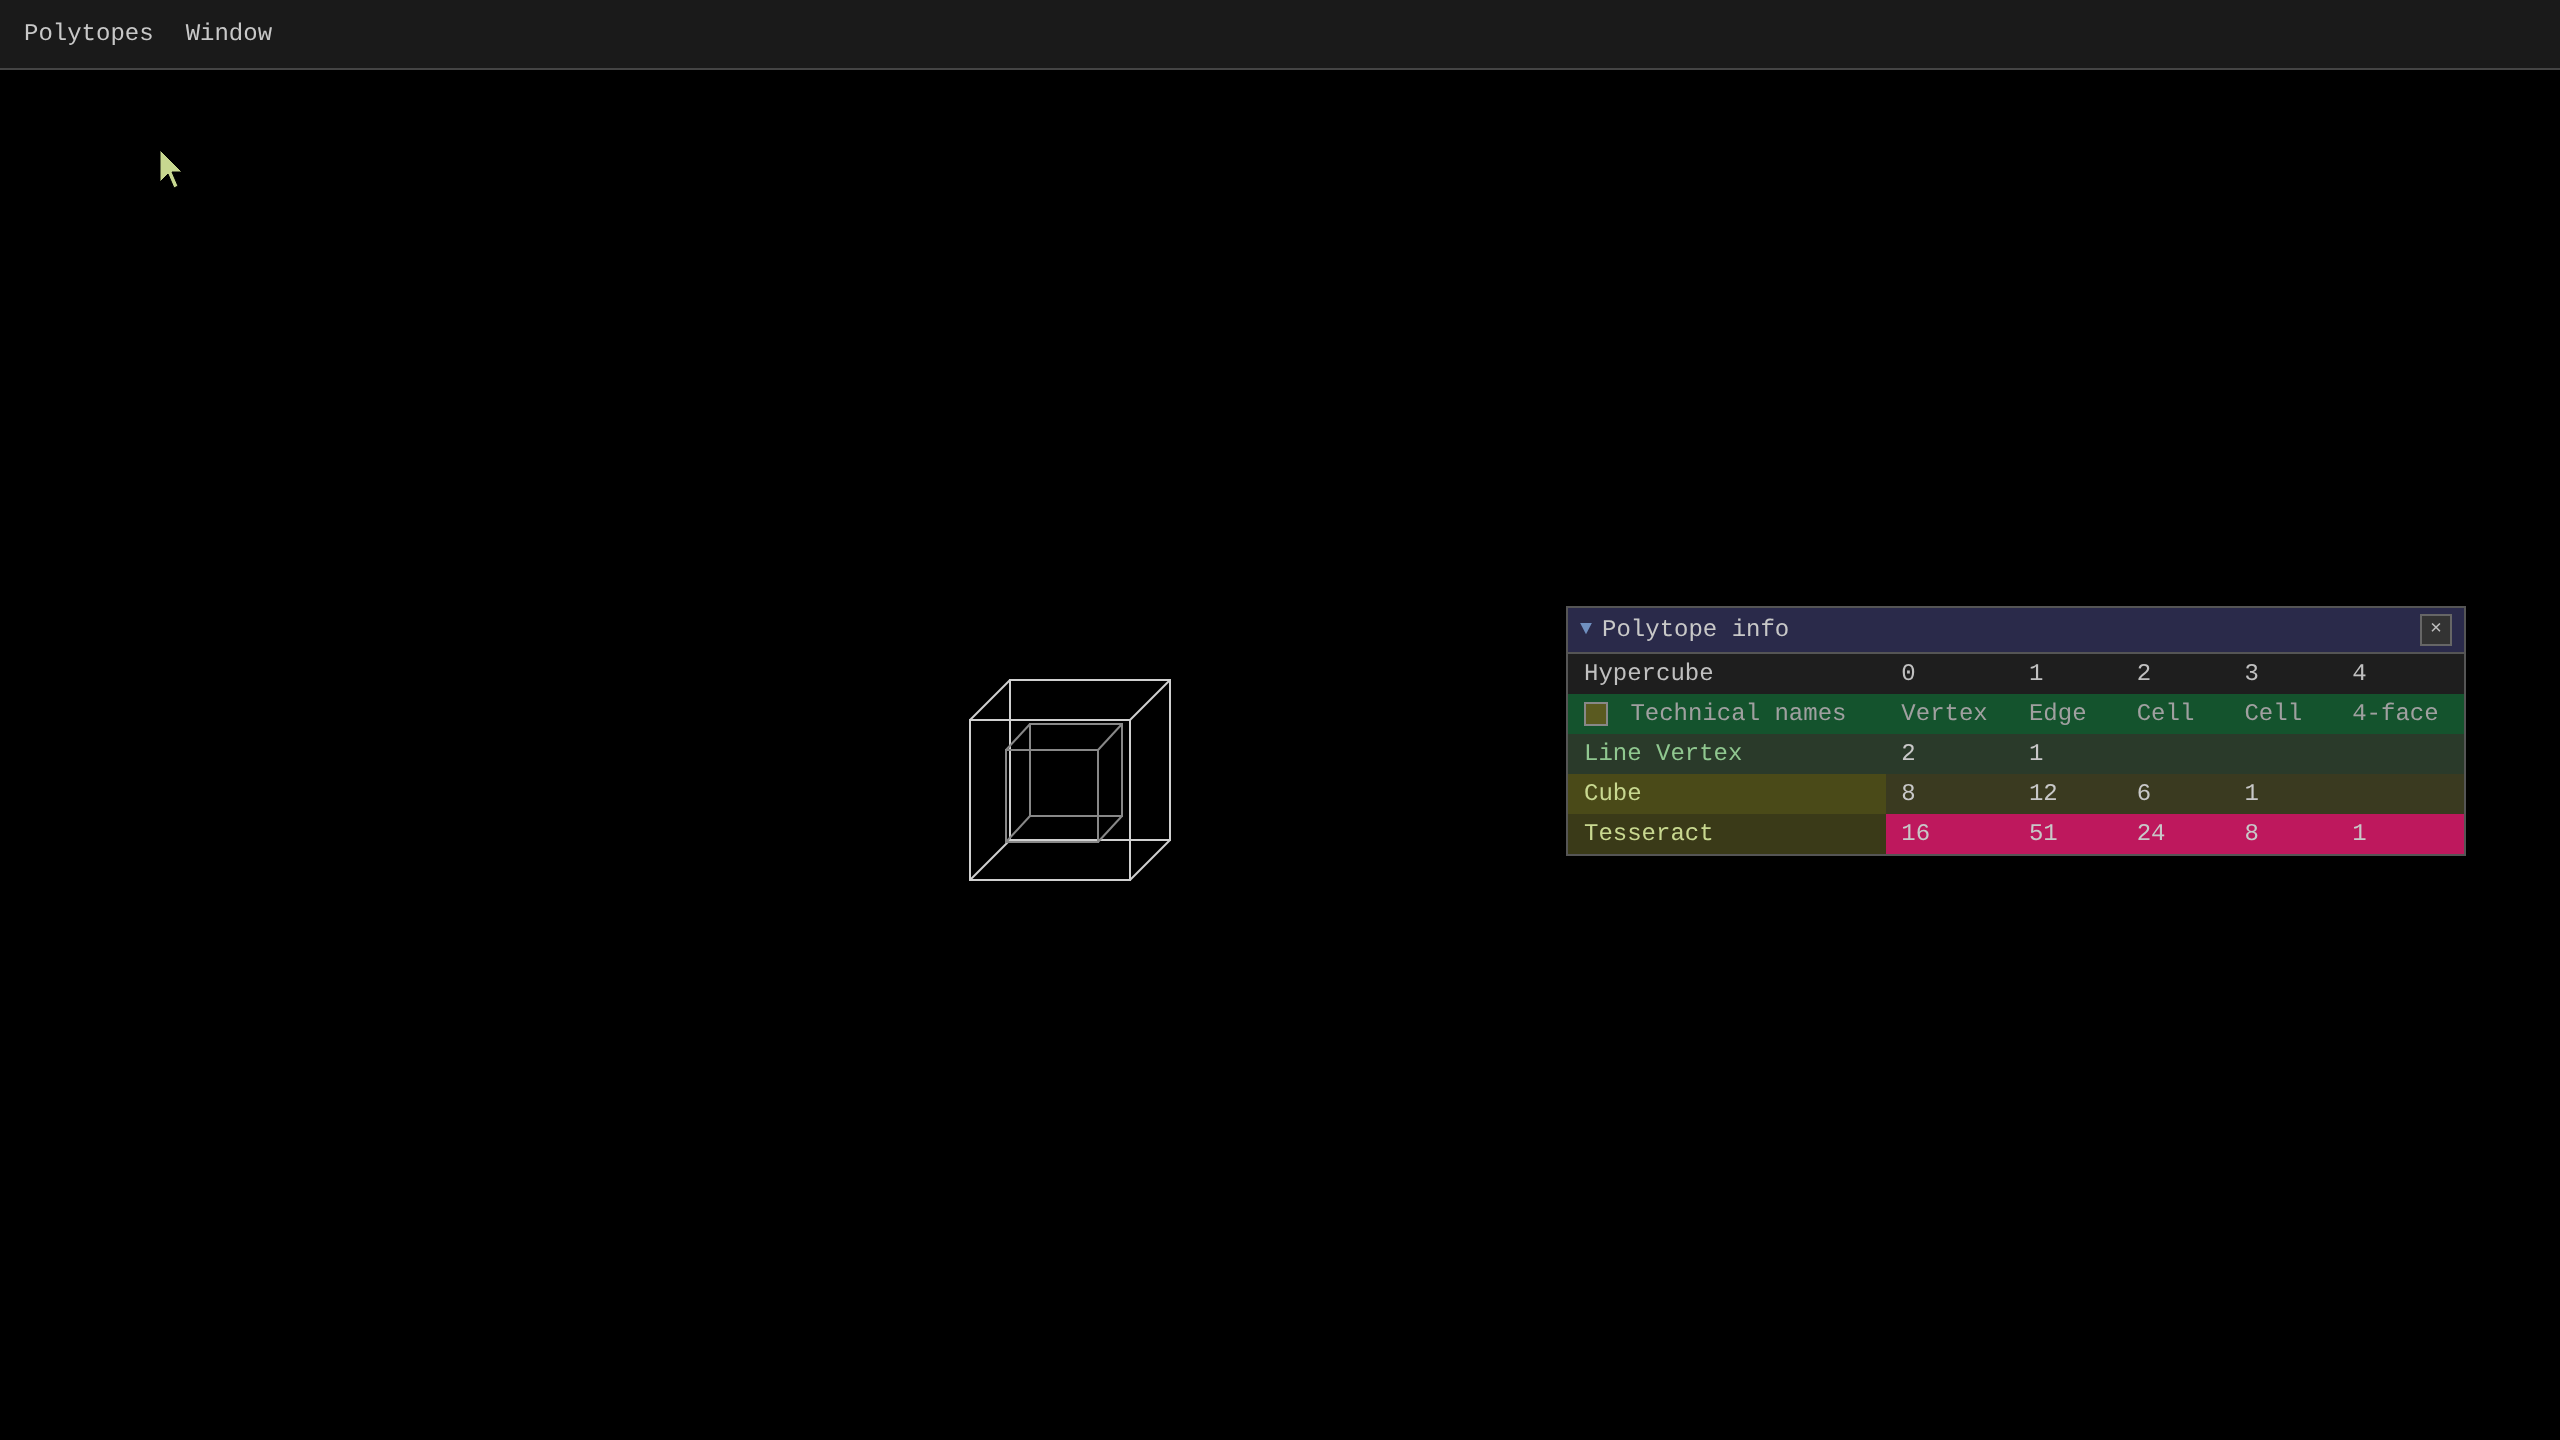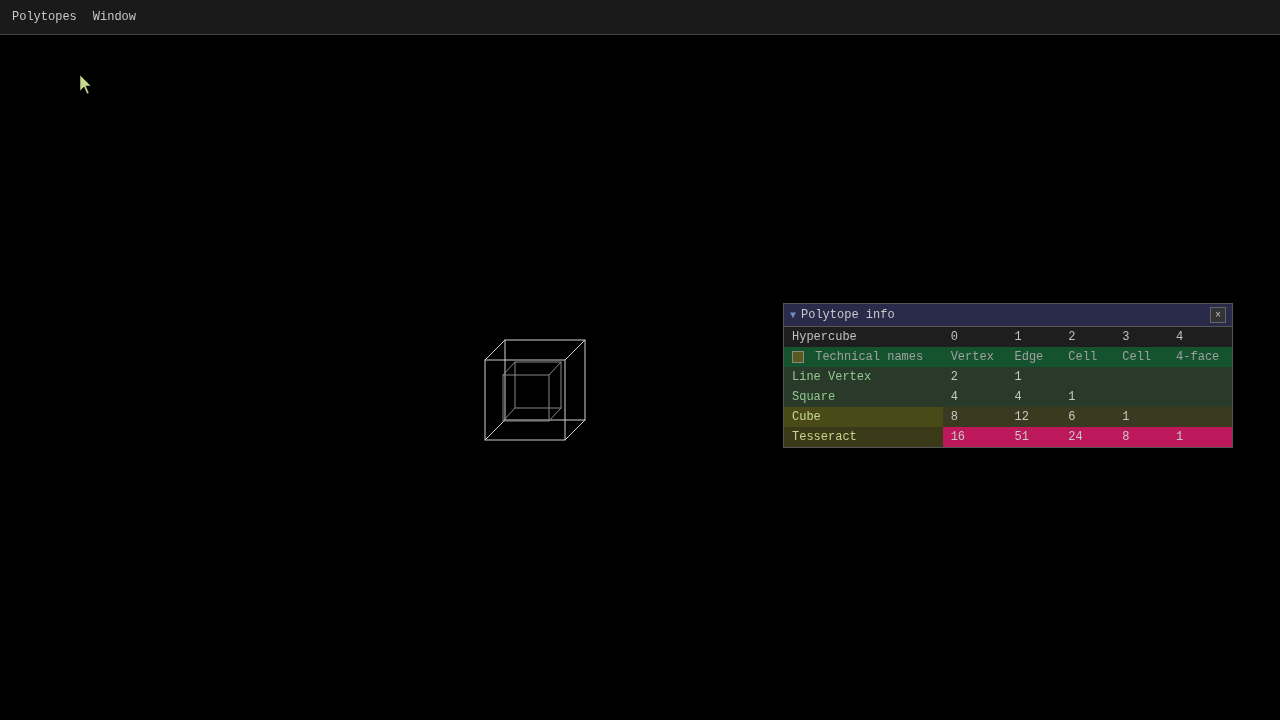--- a/index.html
+++ b/index.html
@@ -276,28 +276,20 @@
 
         <tr class="row-linesegment">
           <td class="name-cell name-cell-lineseg">Line Vertex</td>
           <td class="col-num">2</td>
           <td class="col-num">1</td>
           <td class="col-num"></td>
           <td class="col-num"></td>
           <td class="col-num"></td>
         </tr>
 
-        <tr class="row-square">
-          <td class="name-cell name-cell-square">Square</td>
-          <td class="col-num">4</td>
-          <td class="col-num">4</td>
-          <td class="col-num">1</td>
-          <td class="col-num"></td>
-          <td class="col-num"></td>
-        </tr>
 
         <tr class="row-cube">
           <td class="name-cell name-cell-cube">Cube</td>
           <td class="col-num">8</td>
           <td class="col-num">12</td>
           <td class="col-num">6</td>
           <td class="col-num">1</td>
           <td class="col-num"></td>
         </tr>
 

